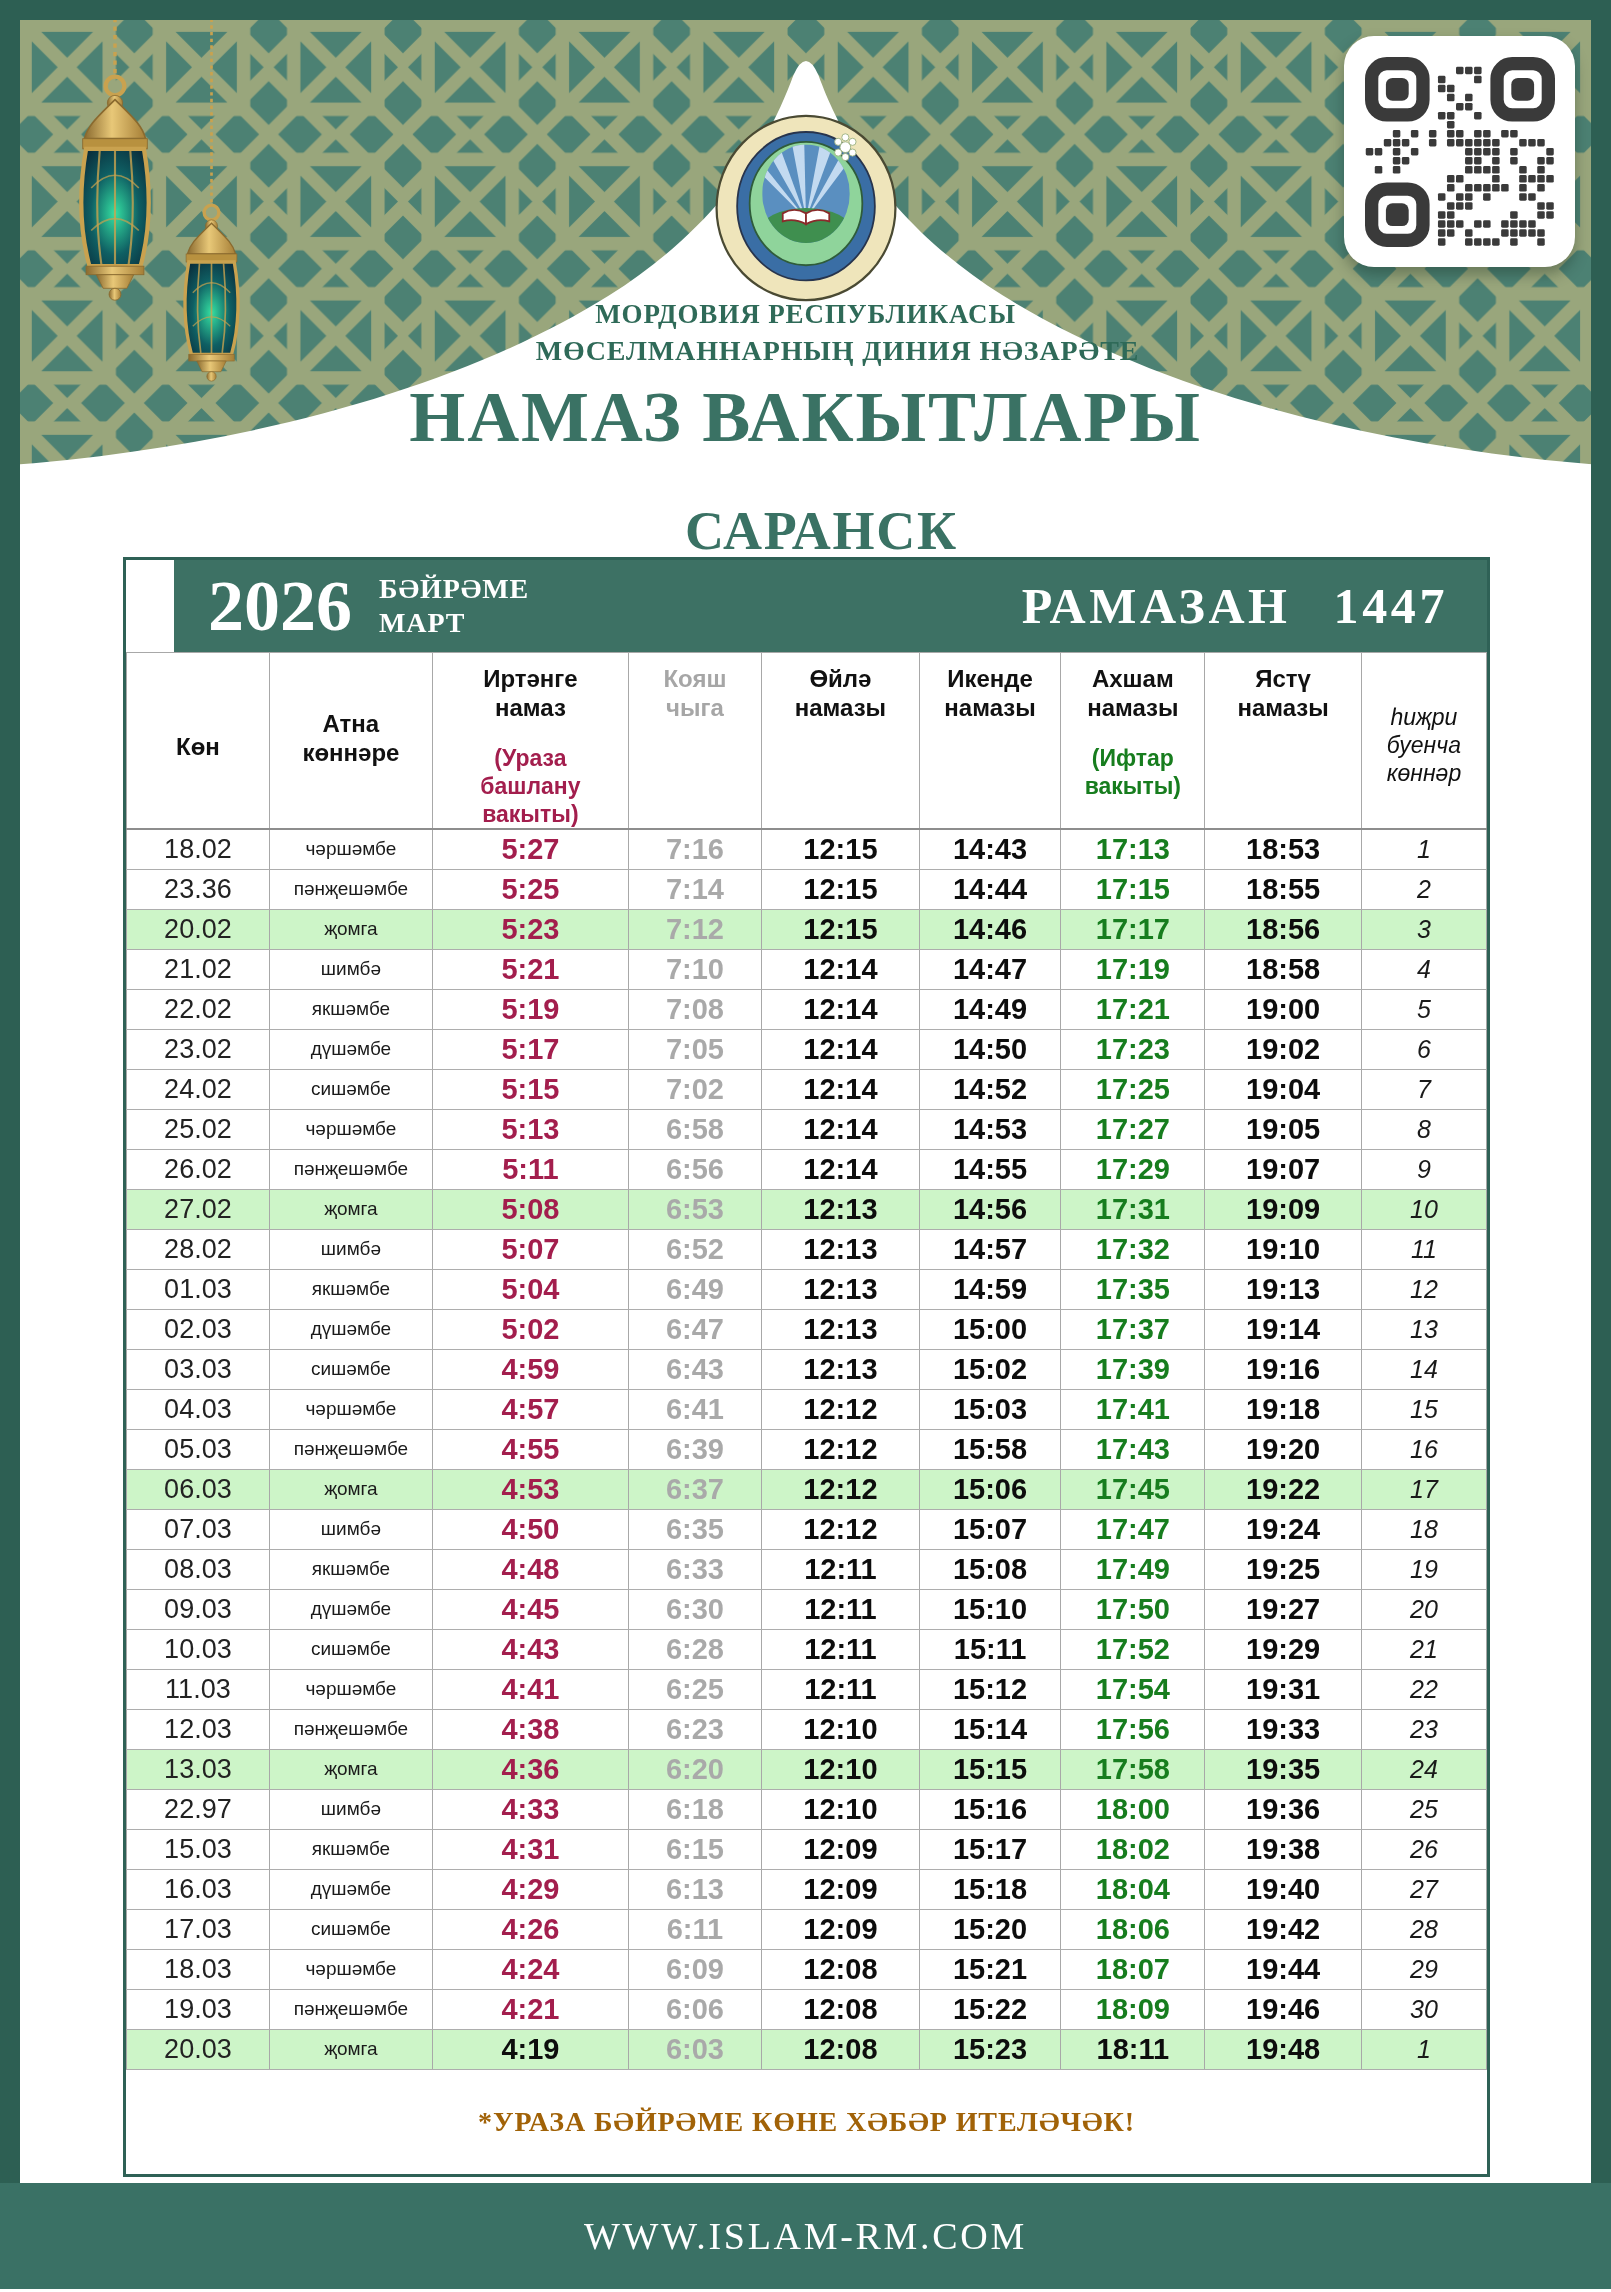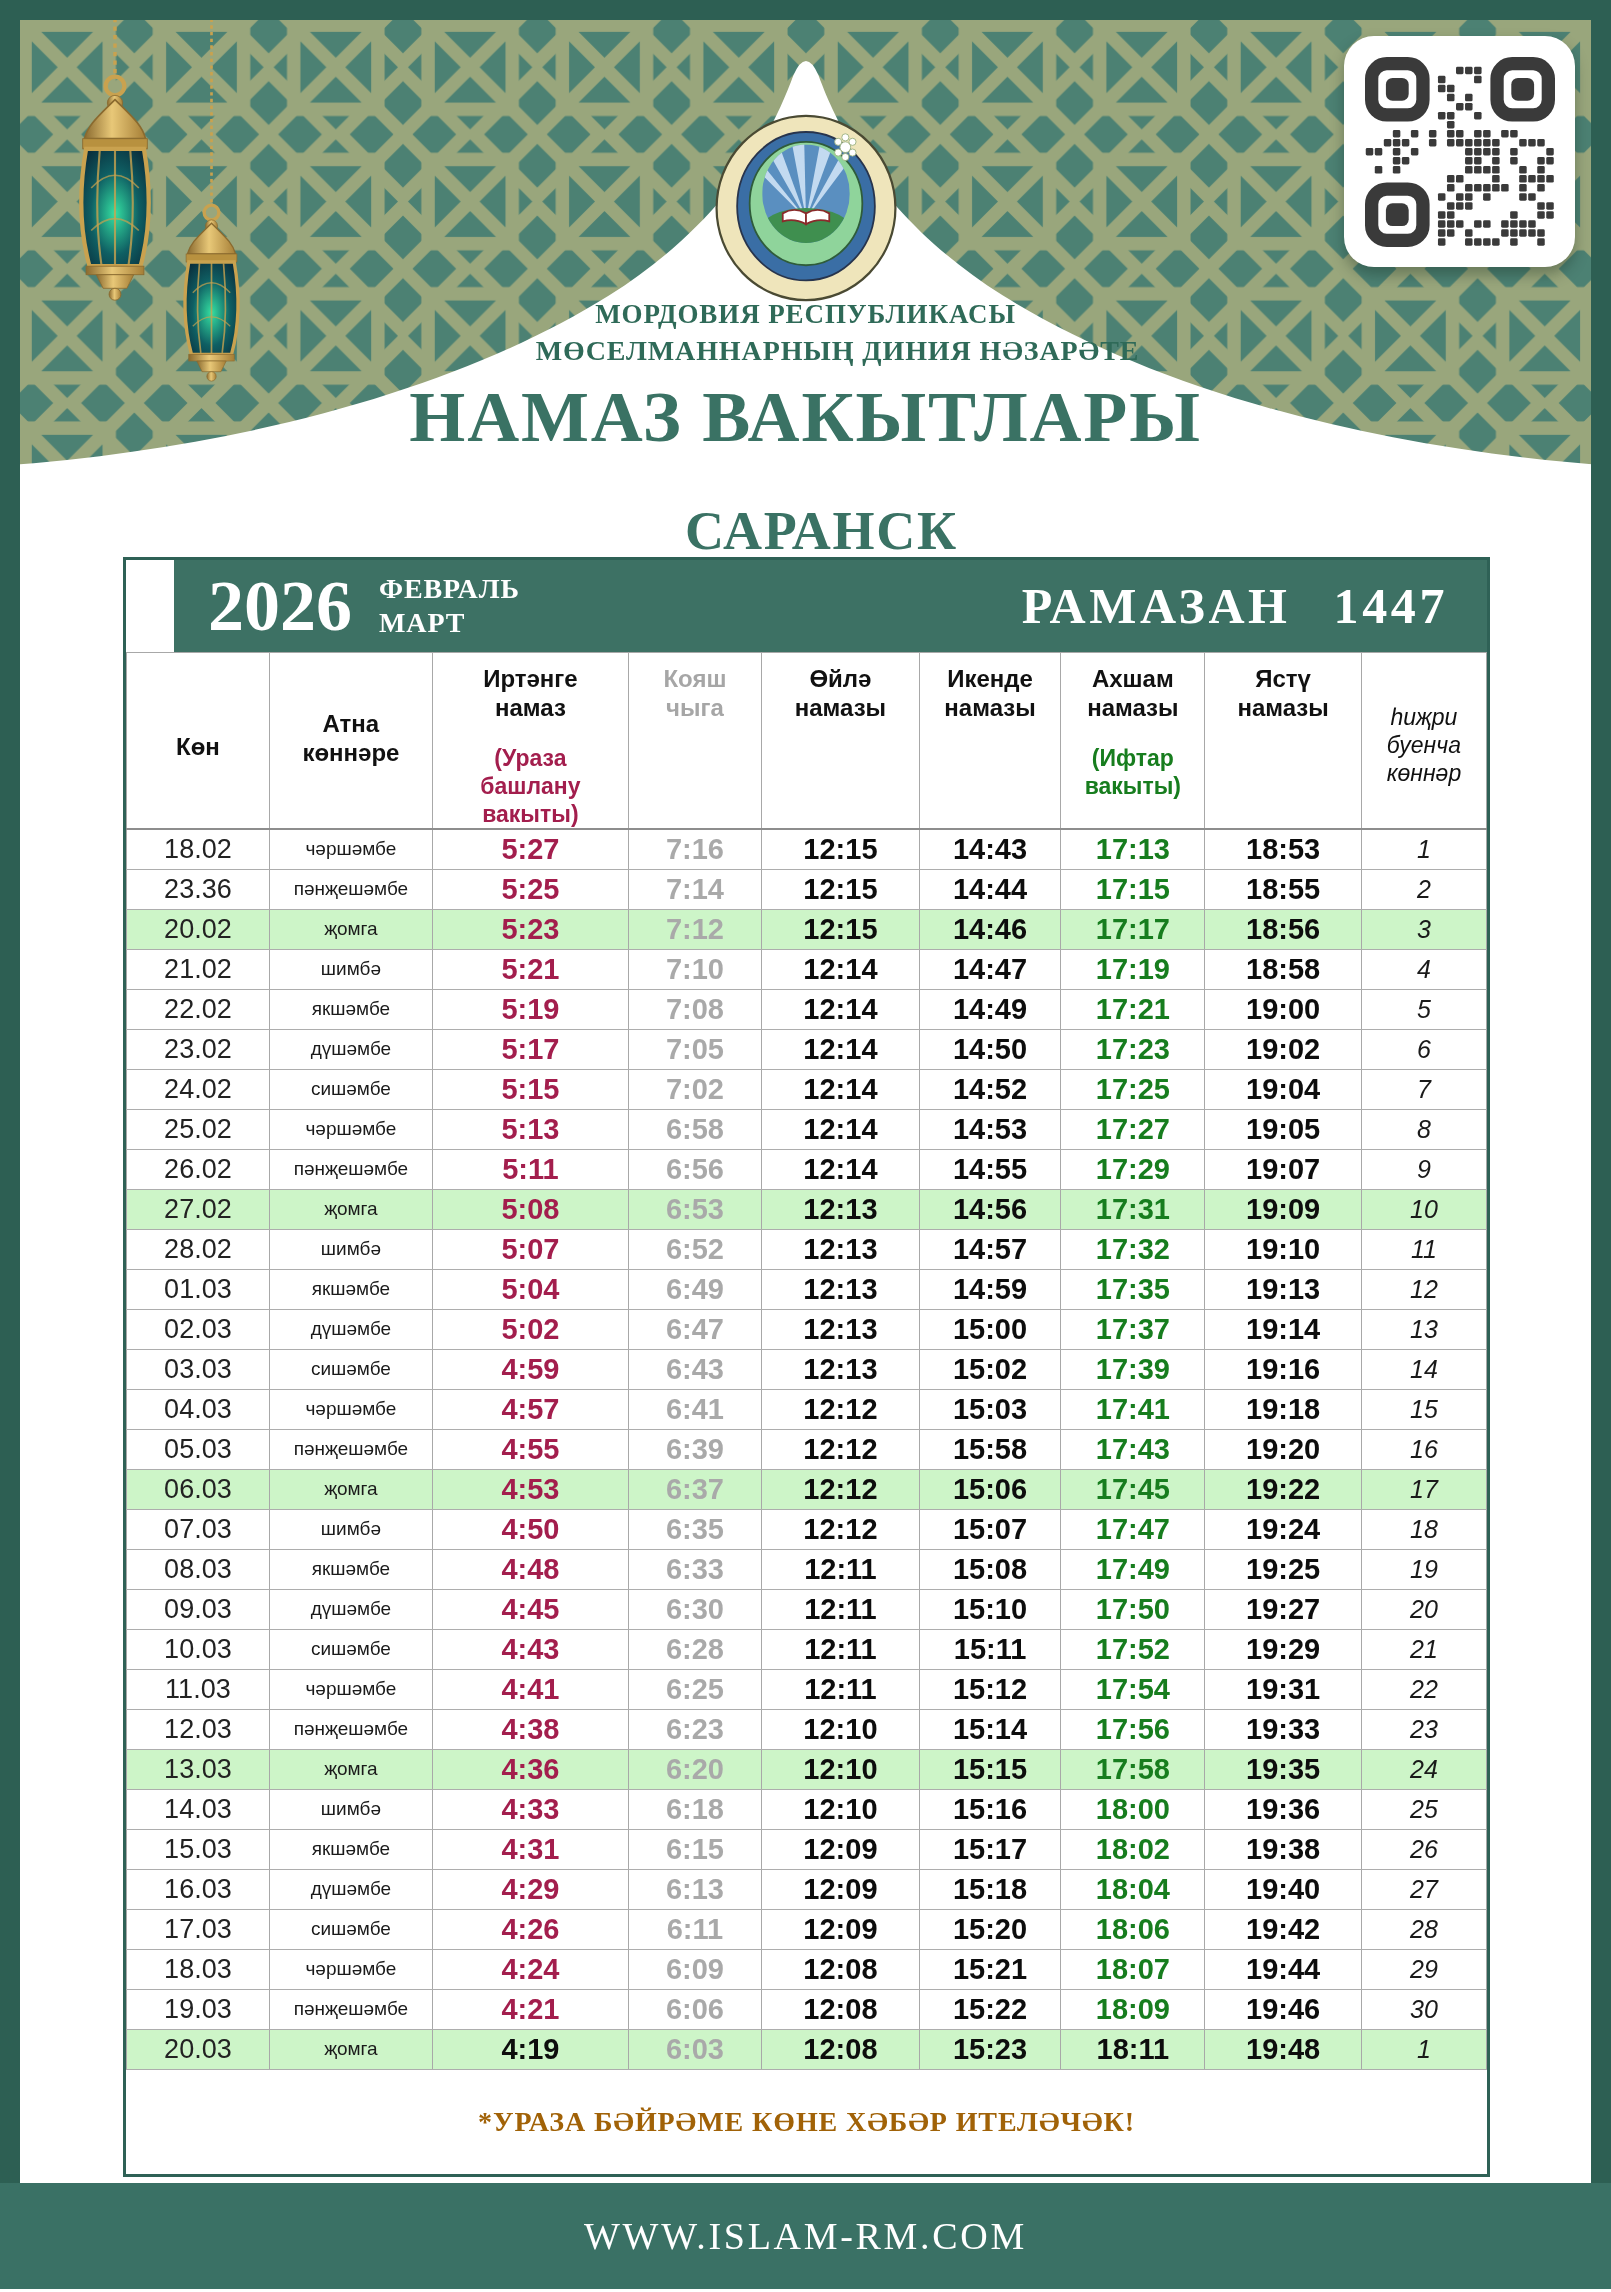--- a/index.html
+++ b/index.html
@@ -314,21 +314,21 @@
   <div class="org1">МОРДОВИЯ РЕСПУБЛИКАСЫ</div>
   <div class="org2">МӨСЕЛМАННАРНЫҢ ДИНИЯ НӘЗАРӘТЕ</div>
   <h1 class="title">НАМАЗ ВАКЫТЛАРЫ</h1>
   <h2 class="city">САРАНСК</h2>
 
   <div class="card">
     <div class="banner">
       <div class="banner-left">
         <span class="banner-year">2026</span>
         <span class="banner-months">
-          <span>ФЕВРАЛЬ</span>
+          <span>БӘЙРӘМЕ</span>
           <span>МАРТ</span>
         </span>
       </div>
       <div class="banner-right">
         <span>РАМАЗАН</span>
         <span>1447</span>
       </div>
     </div>
 
     <table class="pt">
@@ -647,21 +647,21 @@
             <td class="c-day">җомга</td>
             <td class="c-fajr">4:36</td>
             <td class="c-rise">6:20</td>
             <td class="c-t">12:10</td>
             <td class="c-t">15:15</td>
             <td class="c-magh">17:58</td>
             <td class="c-t">19:35</td>
             <td class="c-hijri">24</td>
           </tr>
           <tr>
-            <td class="c-date">14.03</td>
+            <td class="c-date">22.97</td>
             <td class="c-day">шимбә</td>
             <td class="c-fajr">4:33</td>
             <td class="c-rise">6:18</td>
             <td class="c-t">12:10</td>
             <td class="c-t">15:16</td>
             <td class="c-magh">18:00</td>
             <td class="c-t">19:36</td>
             <td class="c-hijri">25</td>
           </tr>
           <tr>

